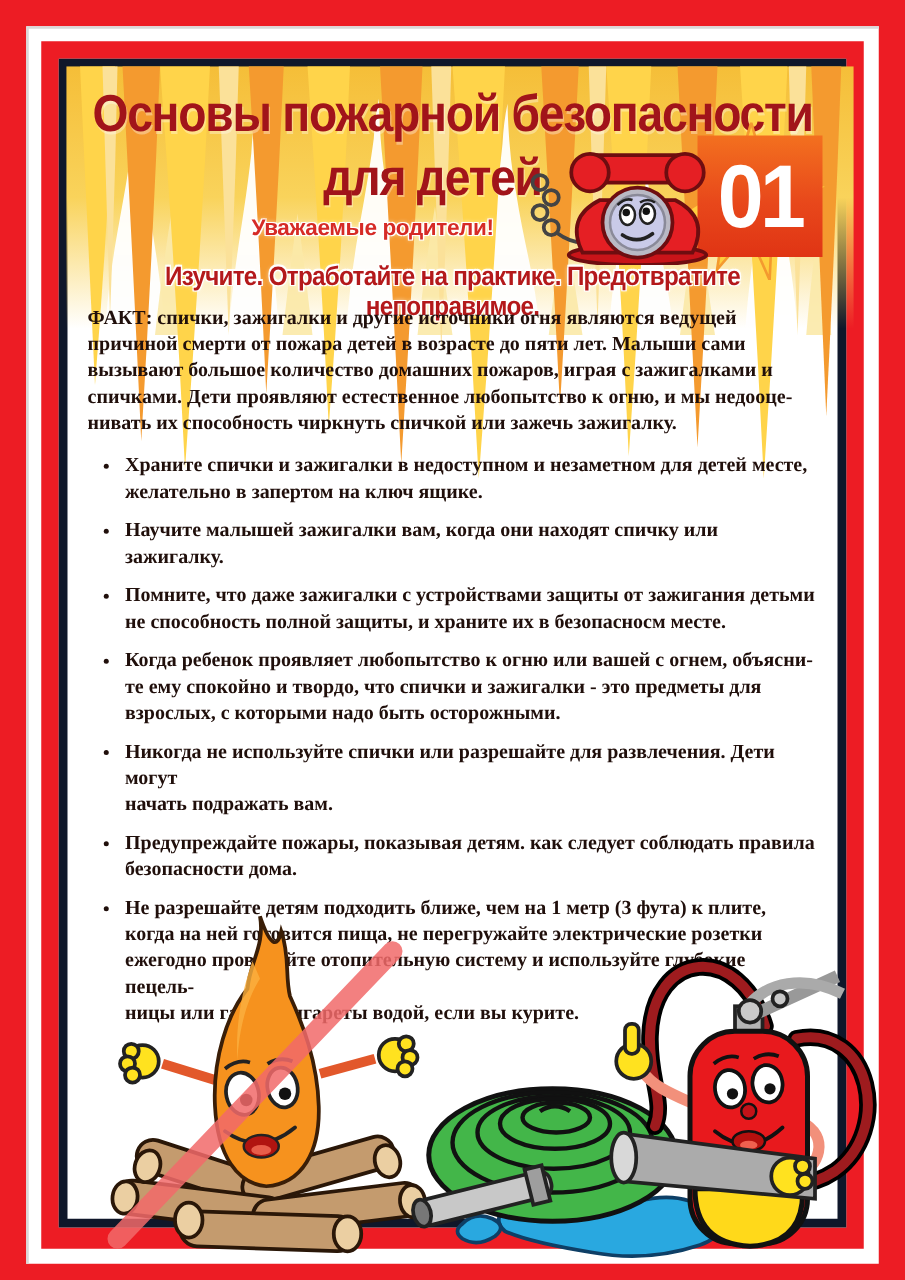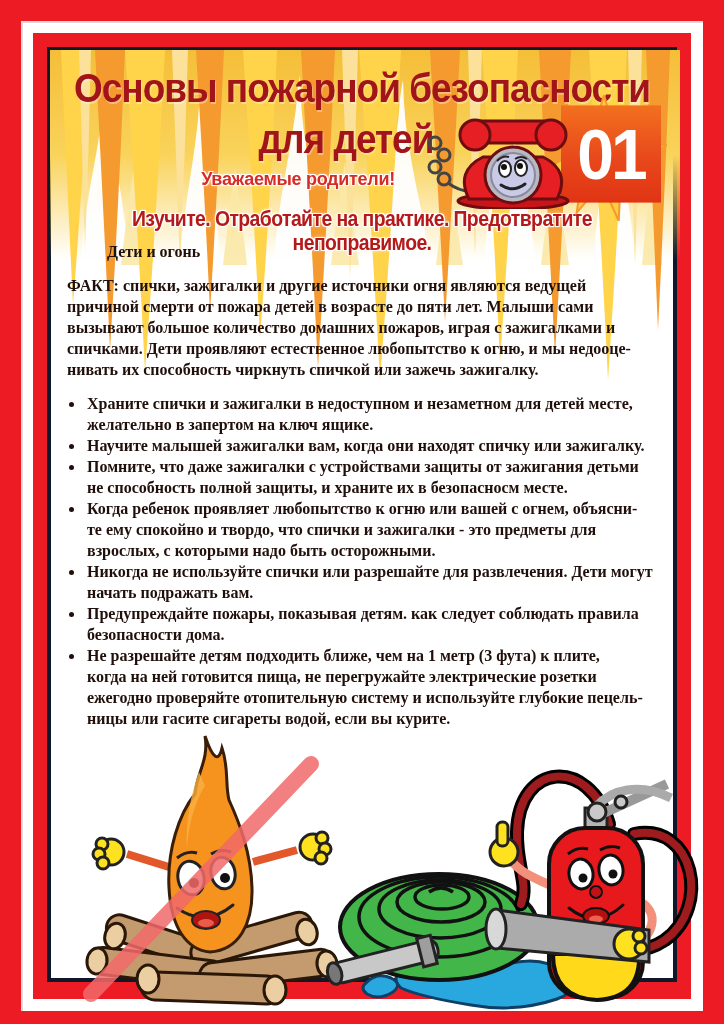--- a/index.html
+++ b/index.html
@@ -1,20 +1,20 @@
 <!DOCTYPE html>
 <html><head>
 <meta charset="utf-8">
 <style>
   html,body{margin:0;padding:0;}
   body{width:724px;height:1024px;font-family:"Liberation Serif",serif;}
   .poster{position:relative;width:724px;height:1024px;background:#ED1C24;overflow:hidden;}
   .mat{position:absolute;left:21px;top:21px;right:21px;bottom:13px;background:#ffffff;box-shadow:inset 2px 2px 0 #d9d9d9;}
   .frame{position:absolute;left:12px;top:12px;right:12px;bottom:12px;background:#ED1C24;}
-  .content{position:absolute;left:14px;top:14px;right:14px;bottom:17px;background:#ffffff;border:4px solid #0f172a;}
+  .content{position:absolute;left:14px;top:14px;right:14px;bottom:17px;background:#ffffff;border:7px solid #0f172a;}
   
   .flames{position:absolute;left:-1px;top:-1px;width:630px;height:332px;z-index:1;pointer-events:none;}
   .header{position:absolute;left:0;top:0;width:100%;z-index:2;}
   .title{position:relative;text-align:center;font-family:"Liberation Sans",sans-serif;font-weight:bold;
          color:#A1141A;font-size:37px;line-height:1.0;letter-spacing:-1px;
          transform:scaleY(1.12);transform-origin:top center;
          text-shadow:1px 2px 0 rgba(255,255,255,0.35);}
   .title1{margin-top:16px;}
   .title2{margin-top:14px;left:-16px;}
   .greeting{position:relative;left:-64px;margin-top:14px;text-align:center;
@@ -34,21 +34,21 @@
          transform:scaleY(1.08);}
   .phone{position:absolute;left:0;top:10px;width:158px;height:96px;}
   
   .bodytext{position:absolute;left:16px;right:6px;top:190px;z-index:2;
             color:#200F0B;font-family:"Liberation Serif",serif;font-weight:bold;
             font-size:16px;line-height:21px;}
   .prewrap{white-space:pre-line;}
   .bodytext p{margin:0 0 13px 0;}
   .subhead{margin:0 0 13px 0;padding-left:40px;}
   ul.tips{margin:0;padding:0 0 0 18px;list-style:disc outside;}
-  ul.tips li{margin:0;padding-left:2px;}
+  ul.tips li{margin:10px;padding-left:2px;}
   
   .bottomscene{position:absolute;left:-2px;bottom:-36px;width:630px;height:312px;z-index:4;pointer-events:none;overflow:visible;}
 </style>
 </head>
 <body>
 
 <div class="poster">
   <div class="mat">
     <div class="frame">
       <div class="content">
@@ -136,21 +136,20 @@
             <ellipse cx="84" cy="56" rx="6" ry="8" fill="#ffffff" stroke="#222" stroke-width="2"></ellipse>
             <ellipse cx="100" cy="55" rx="6" ry="8" fill="#ffffff" stroke="#222" stroke-width="2"></ellipse>
             <circle cx="83" cy="54" r="3" fill="#111"></circle>
               <circle cx="99" cy="53" r="3" fill="#111"></circle>
             <path d="M80,72 Q92,80 104,71" stroke="#222" stroke-width="3" fill="none" stroke-linecap="round"></path>
             <path d="M76,48 q6,-6 12,-4 M94,46 q6,-4 12,0" stroke="#222" stroke-width="2" fill="none"></path>
           </svg>
         </div>
 
         <div class="bodytext">
-          <p class="subhead">Дети и огонь</p>
           <p class="prewrap">ФАКТ: спички, зажигалки и другие источники огня являются ведущей
 причиной смерти от пожара детей в возрасте до пяти лет.   Малыши сами
 вызывают большое количество домашних пожаров, играя с зажигалками и
 спичками. Дети проявляют естественное любопытство к огню, и мы недооце-
 нивать их способность чиркнуть спичкой или зажечь зажигалку.</p>
           <ul class="tips">
             <li class="prewrap">Храните спички и зажигалки в недоступном и незаметном для детей месте,
 желательно в запертом на ключ ящике.</li>
             <li class="prewrap">Научите малышей зажигалки вам, когда они находят спичку или зажигалку.</li>
             <li class="prewrap">Помните, что даже зажигалки с устройствами защиты от зажигания детьми

